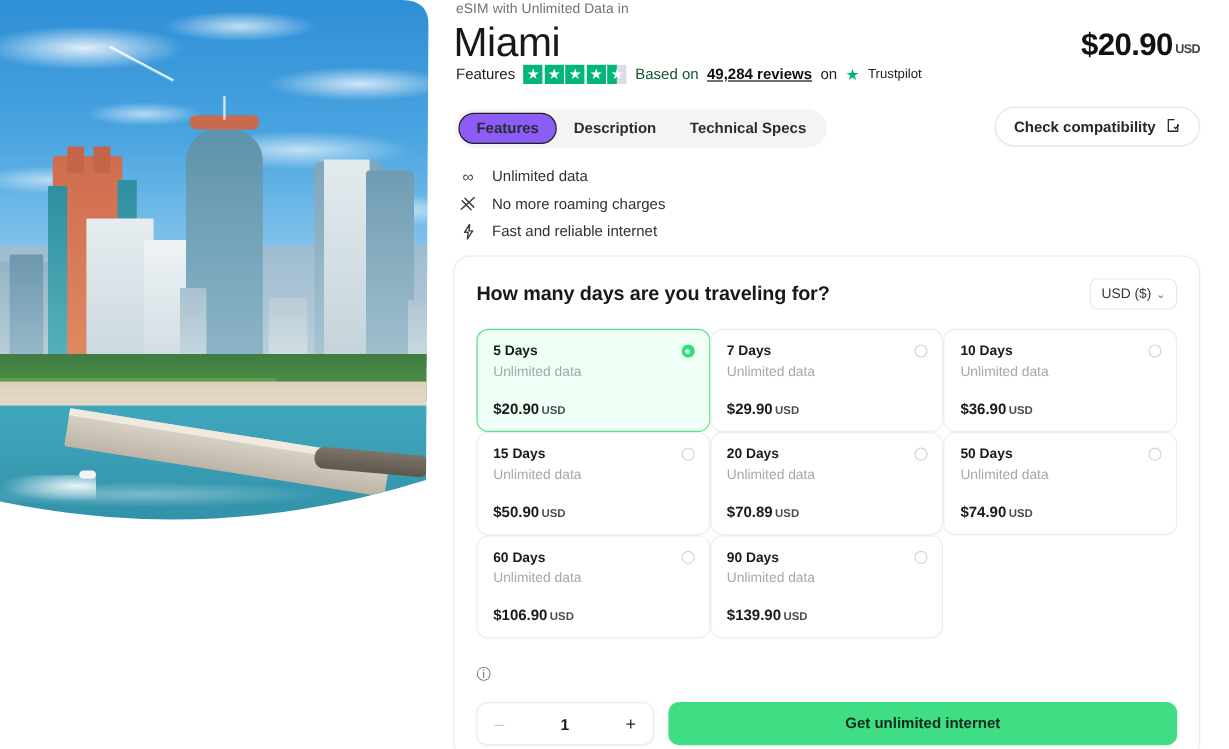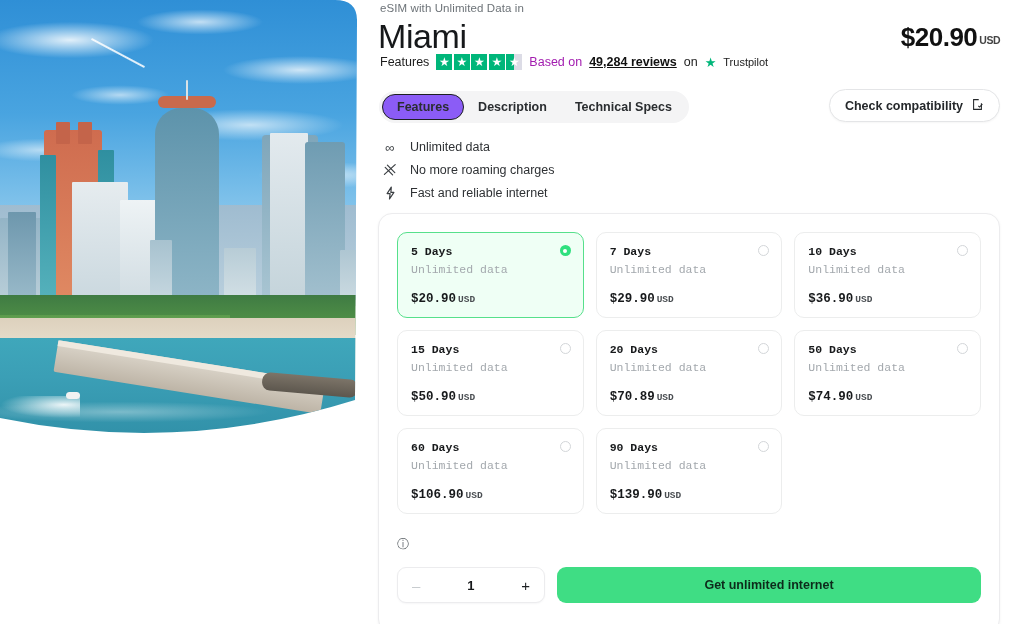--- a/index.html
+++ b/index.html
@@ -122,21 +122,21 @@
     position: relative;
   }
   .star-box.half { background: #dcdce6; }
   .star-box.half::before {
     content: ""; position: absolute; left: 0; top: 0;
     width: 50%; height: 100%; background: #00b67a;
   }
   .star-glyph {
     position: relative; color: #fff; font-size: 12px; line-height: 1;
   }
-  .based { color: #a21caf; }
+  .based { color: #14532d; }
   .reviews { font-weight: bold; color: #111; text-decoration: underline; }
   .tp-star { color: #00b67a; font-size: 13px; }
   .tp-name { font-size: 11px; color: #1c1c1c; }
 
   .price {
     position: absolute; right: 24px; top: 22px;
     font-size: 26px; font-weight: bold; color: #111; letter-spacing: -.5px;
   }
   .price .cur { font-size: 10.5px; font-weight: bold; color: #444; margin-left: 2px; vertical-align: 2px; }
 
@@ -183,21 +183,21 @@
   }
   .plan-q { font-size: 16.5px; font-weight: bold; color: #16181a; letter-spacing: -.1px; }
   .currency {
     height: 26px; padding: 0 9px;
     border: 1px solid #e6e7e9; border-radius: 7px; background: #fff;
     display: flex; align-items: center; gap: 4px;
     font-size: 11.5px; color: #35383b; cursor: pointer;
   }
   .chev { font-size: 9px; color: #6b7075; }
 
-  .grid { display: grid; grid-template-columns: repeat(3, 1fr); gap: 12px; font-family: Liberation Mono, monospace; }
+  .grid { display: grid; grid-template-columns: repeat(3, 1fr); gap: 0; }
   .opt {
     position: relative;
     height: 86px; border: 1px solid #eceded; border-radius: 10px;
     background: #fff; padding: 12px 13px; cursor: pointer;
   }
   .opt.sel { border: 1.5px solid #56e08b; background: #effff5; }
   .opt-days { font-size: 11.5px; font-weight: bold; color: #17191b; }
   .opt-sub { font-size: 11.5px; color: #a3a8ad; margin-top: 5px; }
   .opt-price { position: absolute; left: 13px; bottom: 11px; font-size: 12.5px; font-weight: bold; color: #17191b; }
   .opt-price .u { font-size: 9.5px; font-weight: bold; color: #4a4e52; margin-left: 2px; }
@@ -354,20 +354,27 @@
         <span class="feat-ico">
           <svg width="11" height="14" viewBox="0 0 10 14" fill="none" stroke="#3b3f43" stroke-width="1.2" stroke-linejoin="round">
             <path d="M5.8 1L1.6 7.6h3L4 13l4.4-6.6h-3z"></path>
           </svg>
         </span>
         <span class="feat-txt">Fast and reliable internet</span>
       </div>
     </div>
 
     <div class="plan-card">
+      <div class="plan-head">
+        <div class="plan-q">How many days are you traveling for?</div>
+        <div class="currency">
+          <span>USD ($)</span>
+          <span class="chev">⌄</span>
+        </div>
+      </div>
 
       <div class="grid">
         <div class="opt sel">
           <div class="radio on"></div>
           <div class="opt-days">5 Days</div>
           <div class="opt-sub">Unlimited data</div>
           <div class="opt-price"><span>$20.90</span><span class="u">USD</span></div>
         </div>
         <div class="opt">
           <div class="radio"></div>

